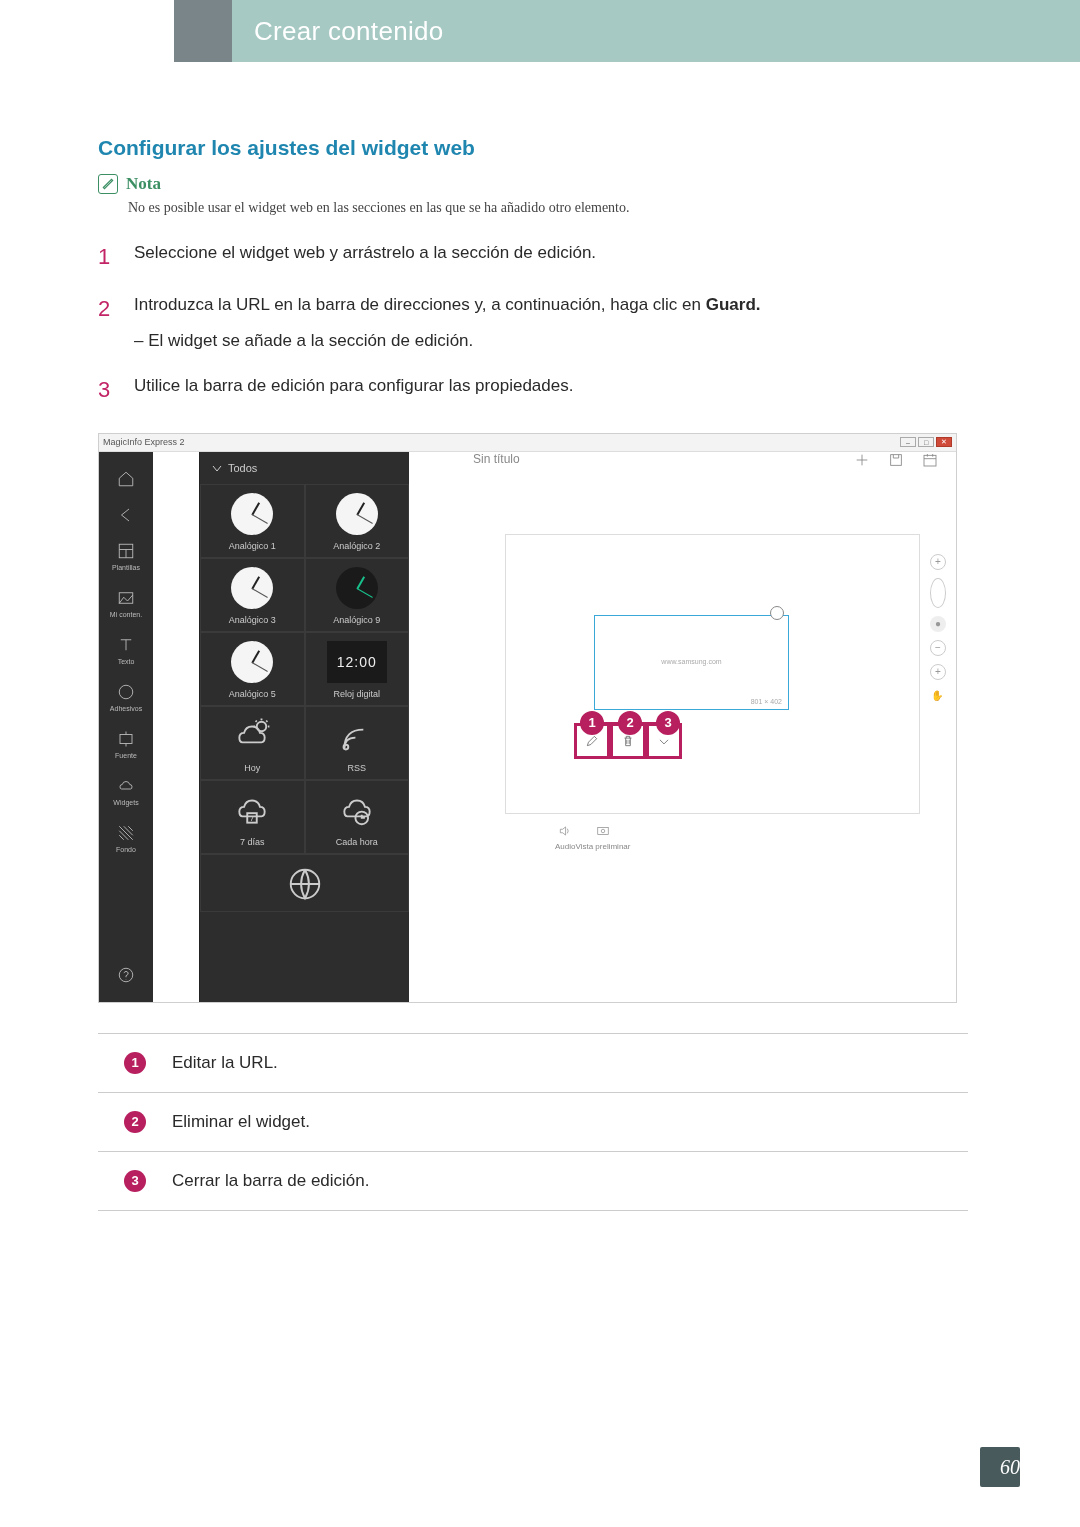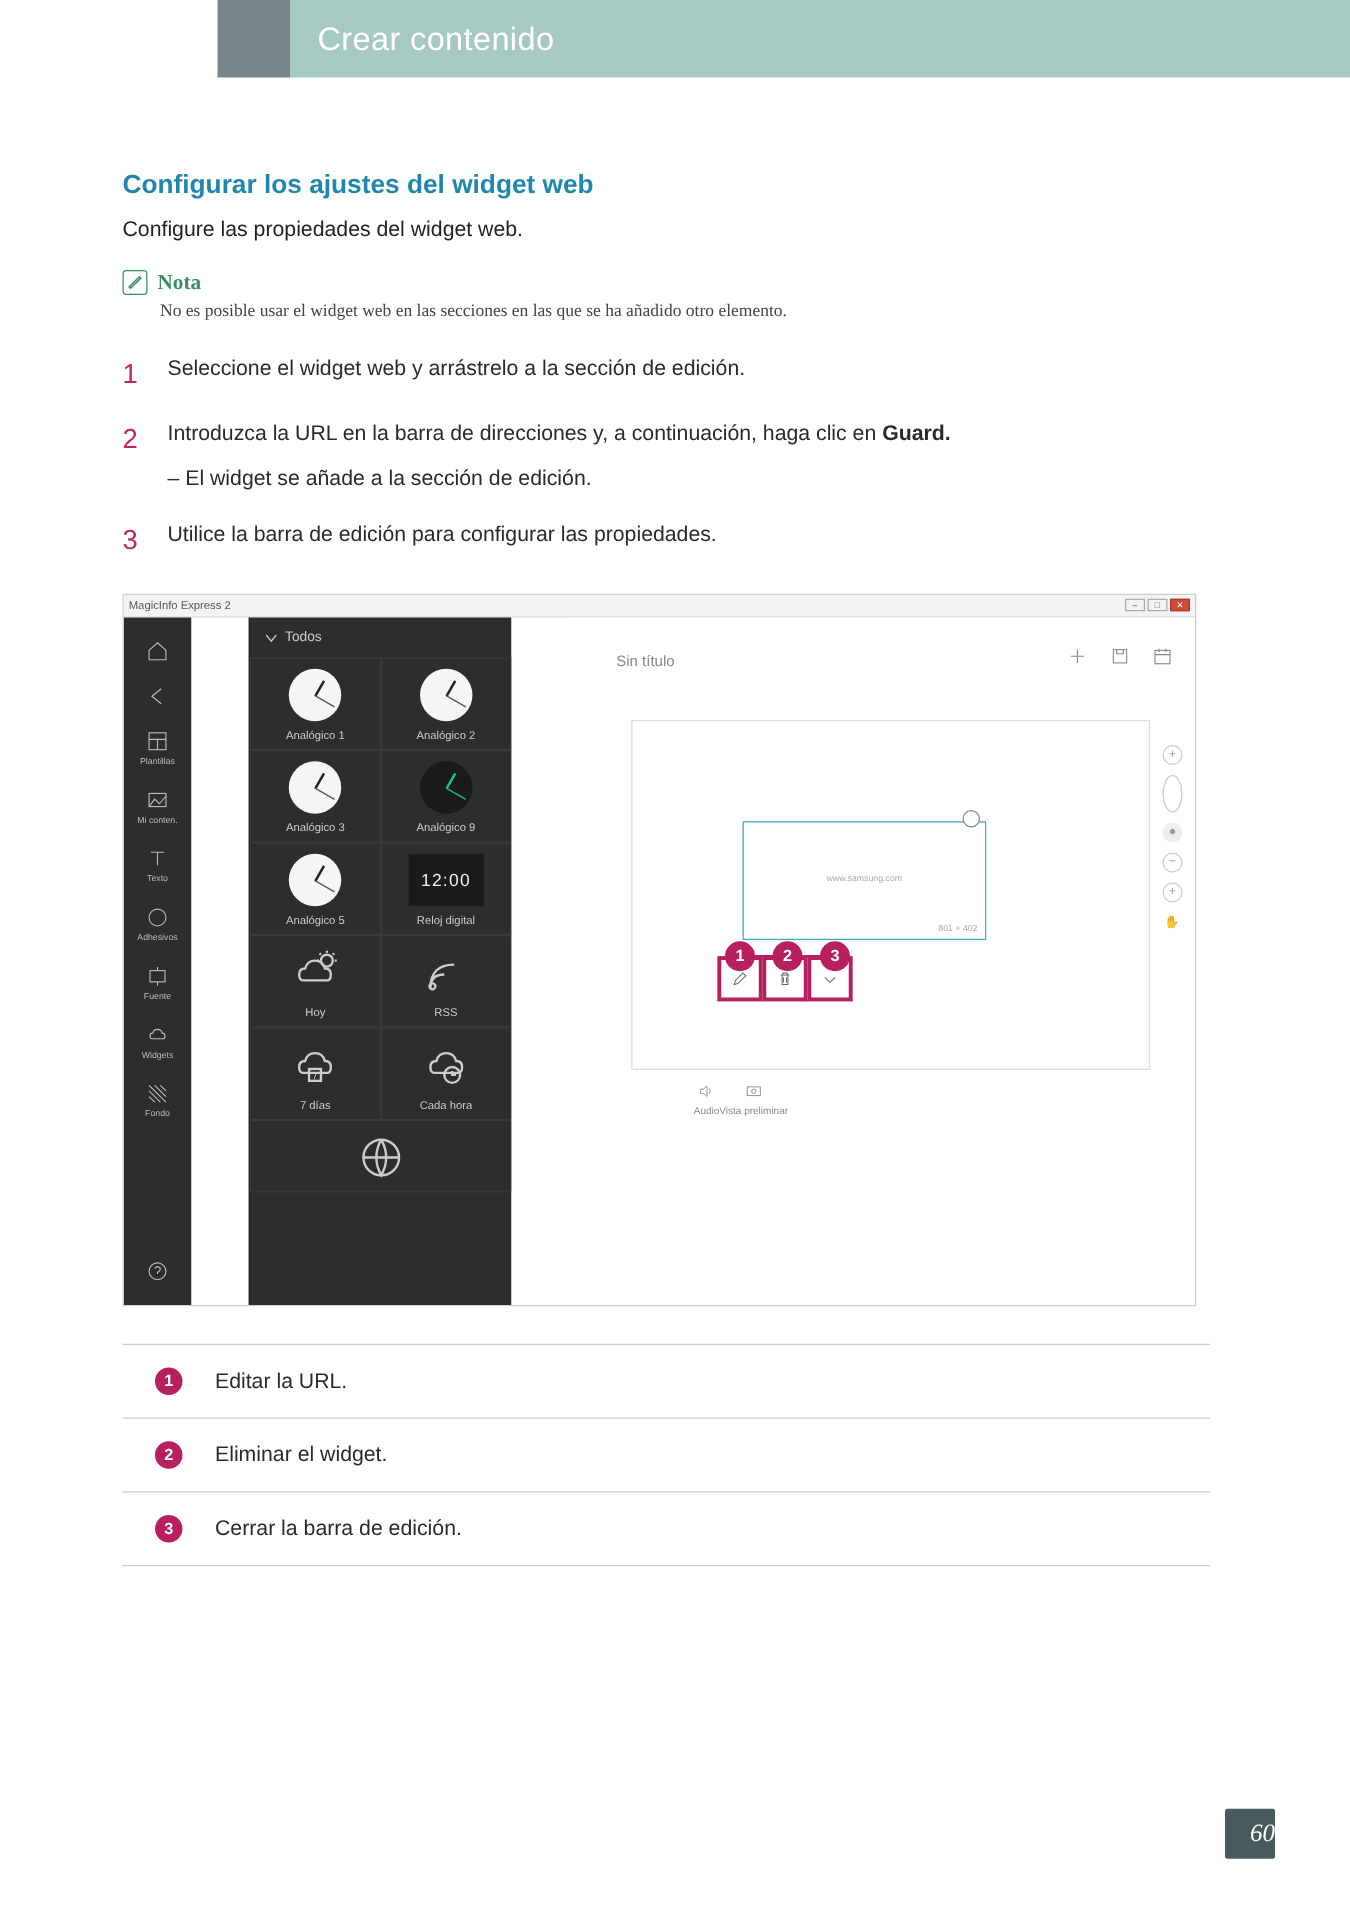--- a/index.html
+++ b/index.html
@@ -76,21 +76,21 @@
   .clock::before, .clock::after { content:""; position:absolute; left:50%; top:50%; background:#222; transform-origin:left center; }
   .clock::before { width:14px; height:1.5px; transform:rotate(-60deg); }
   .clock::after  { width:18px; height:1px;  transform:rotate(30deg); background:#555; }
   .clock.dark::before { background:#18c18c; }
   .clock.dark::after  { background:#18c18c; }
   .digclock { width:60px; height:42px; background:#1a1a1a; color:#eee; font-size:14px; display:flex;align-items:center;justify-content:center; font-weight:300; letter-spacing:1px;}
   .wicon { width:42px; height:42px; display:flex; align-items:center; justify-content:center; }
   .wicon svg { width:38px; height:38px; stroke:#ccc; fill:none; stroke-width:1.2; }
 
   .app-main { flex:1; background:#fff; display:flex; flex-direction:column; }
-  .main-head { height:42px; display:flex; align-items:flex-end; padding:0 18px; color:#888; font-size:12px; justify-content:space-between;margin-left:20px; }
+  .main-head { height:42px; display:flex; align-items:flex-start; padding:0 18px; color:#888; font-size:12px; justify-content:space-between; }
   .head-icons { display:flex; gap:18px; }
   .head-icons svg { width:16px; height:16px; stroke:#888; fill:none; stroke-width:1.3; }
   .canvas-area { flex:1; padding:40px 36px 20px 50px; position:relative; }
   .canvas { border:1px solid #ddd; height:280px; position:relative; }
   .canvas-tools { position:absolute; right:10px; top:60px; display:flex; flex-direction:column; gap:8px; align-items:center; }
   .canvas-tools div { width:16px; height:16px; border:1px solid #ccc; border-radius:50%; font-size:10px; color:#999; display:flex;align-items:center;justify-content:center; }
   .canvas-tools .plain { border:none; }
 
   .web-widget { position:absolute; left:88px; top:80px; width:195px; height:95px; border:1.5px solid #3aa8d8; }
   .web-widget .glob { position:absolute; right:4px; top:-10px; width:14px; height:14px; border:1px solid #888; border-radius:50%; background:#fff; }
@@ -121,21 +121,20 @@
 <div class="top-bar">
   <div class="top-left-gap"></div>
   <div class="top-dark"></div>
   <div class="top-teal">
       <span>Crear contenido</span>
     </div>
 </div>
 
 <div class="content">
   <div class="h-sub">Configurar los ajustes del widget web</div>
-  <div class="body-text">Configure las propiedades del widget web.</div>
 
   <div class="nota-box">
     <div class="nota-head">
       <span class="nota-icon">
         <svg viewBox="0 0 24 24">
             <path d="M4 18 L18 4 L20 6 L6 20 Z" fill="none" stroke="#3b8f63" stroke-width="2"></path>
           </svg>
       </span>
       <span>Nota</span>
     </div>

